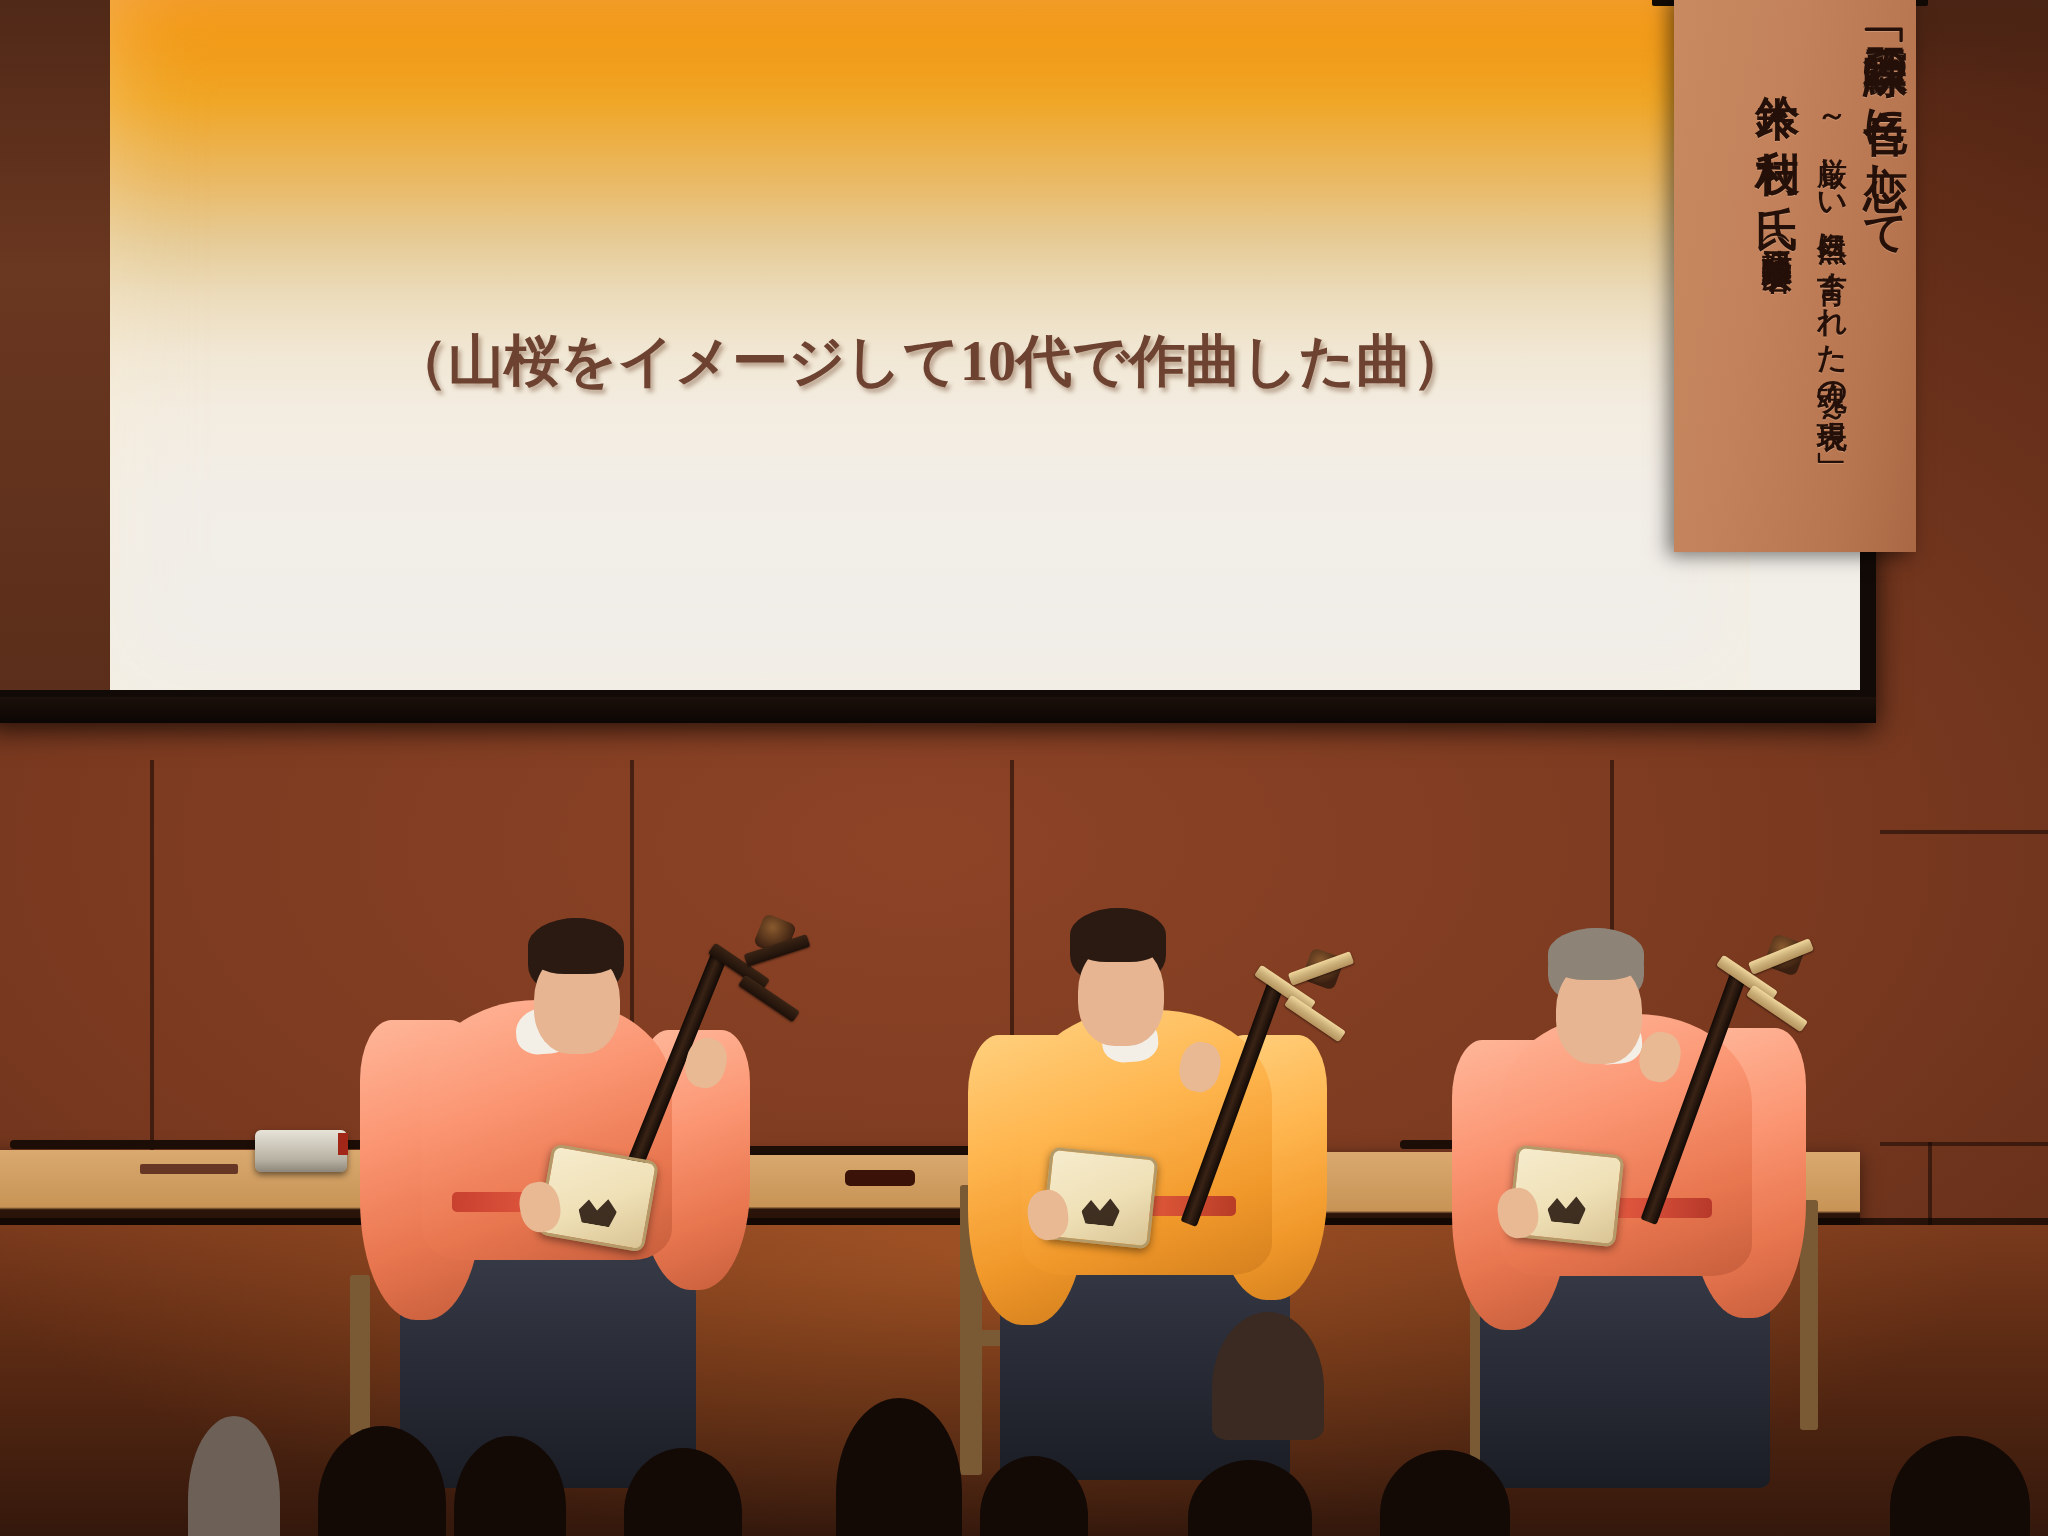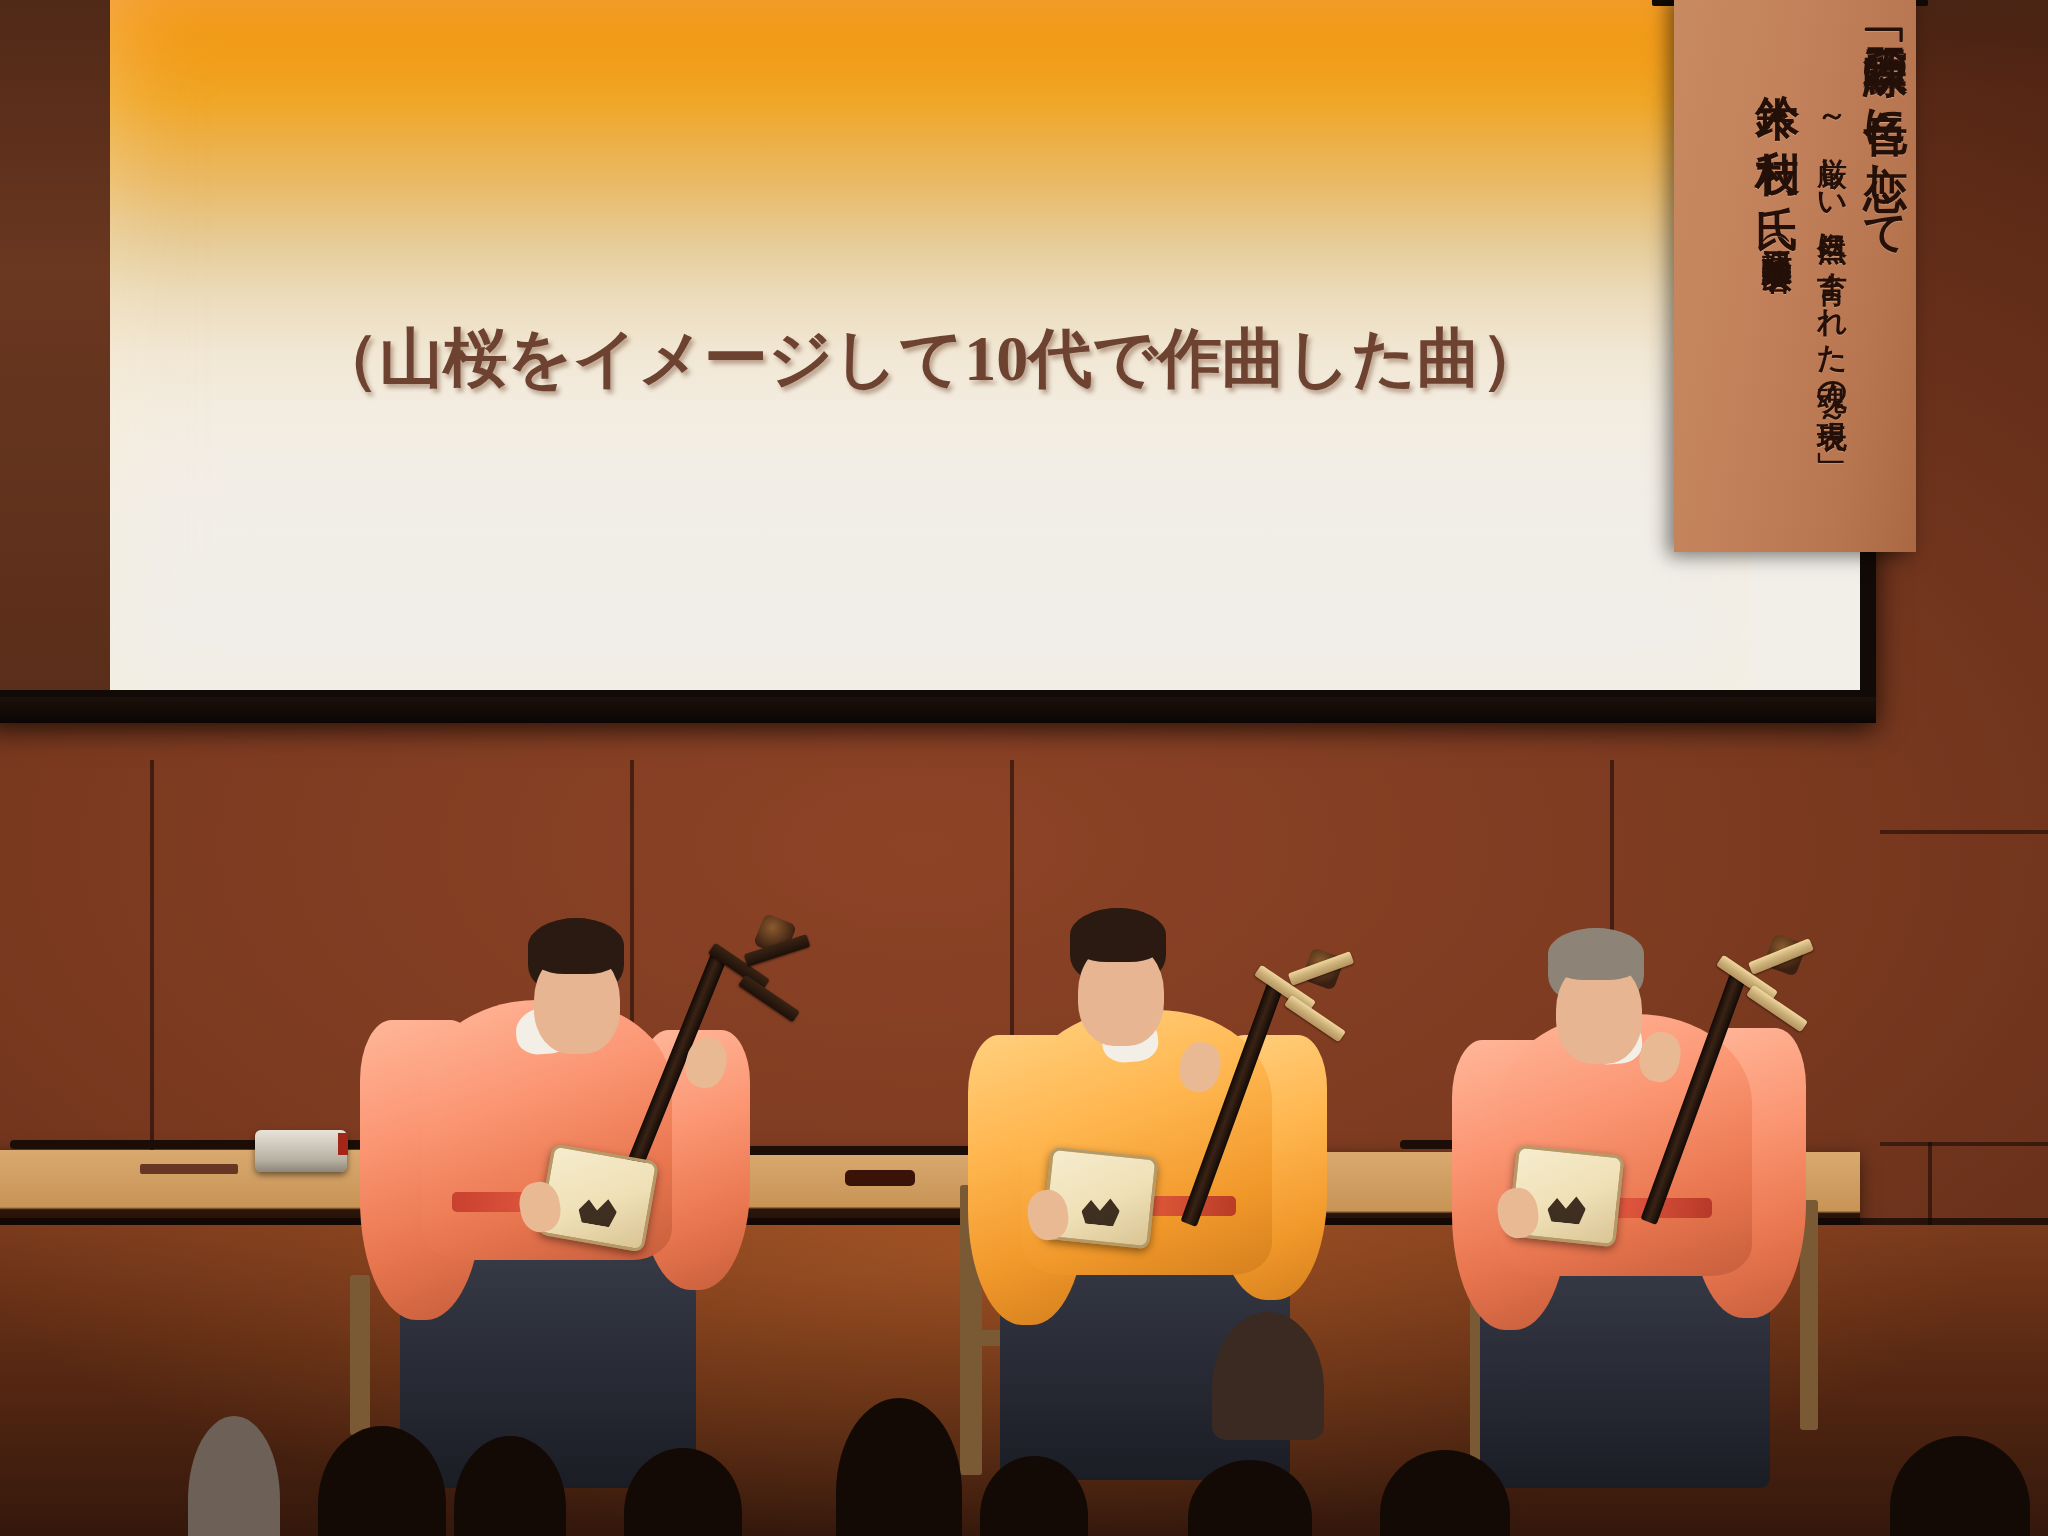--- a/index.html
+++ b/index.html
@@ -90,22 +90,22 @@
     font-weight: 700;
     text-shadow: 3px 4px 4px rgba(120,80,55,.45);
     white-space: nowrap;
   }
   .slide-title {
     top: 198px;
     font-size: 118px;
     letter-spacing: 6px;
   }
   .slide-sub {
-    top: 327px;
-    font-size: 64px;
+    top: 336px;
+    font-size: 56px;
     letter-spacing: 0px;
     font-family: Liberation Serif, serif;
   }
 
   
   .banner {
     position: absolute;
     right: 132px; top: -8px;
     width: 242px; height: 560px;
     background: linear-gradient(100deg,#c88a61 0%, #c2815a 40%, #b87650 75%, #a96743 100%);

